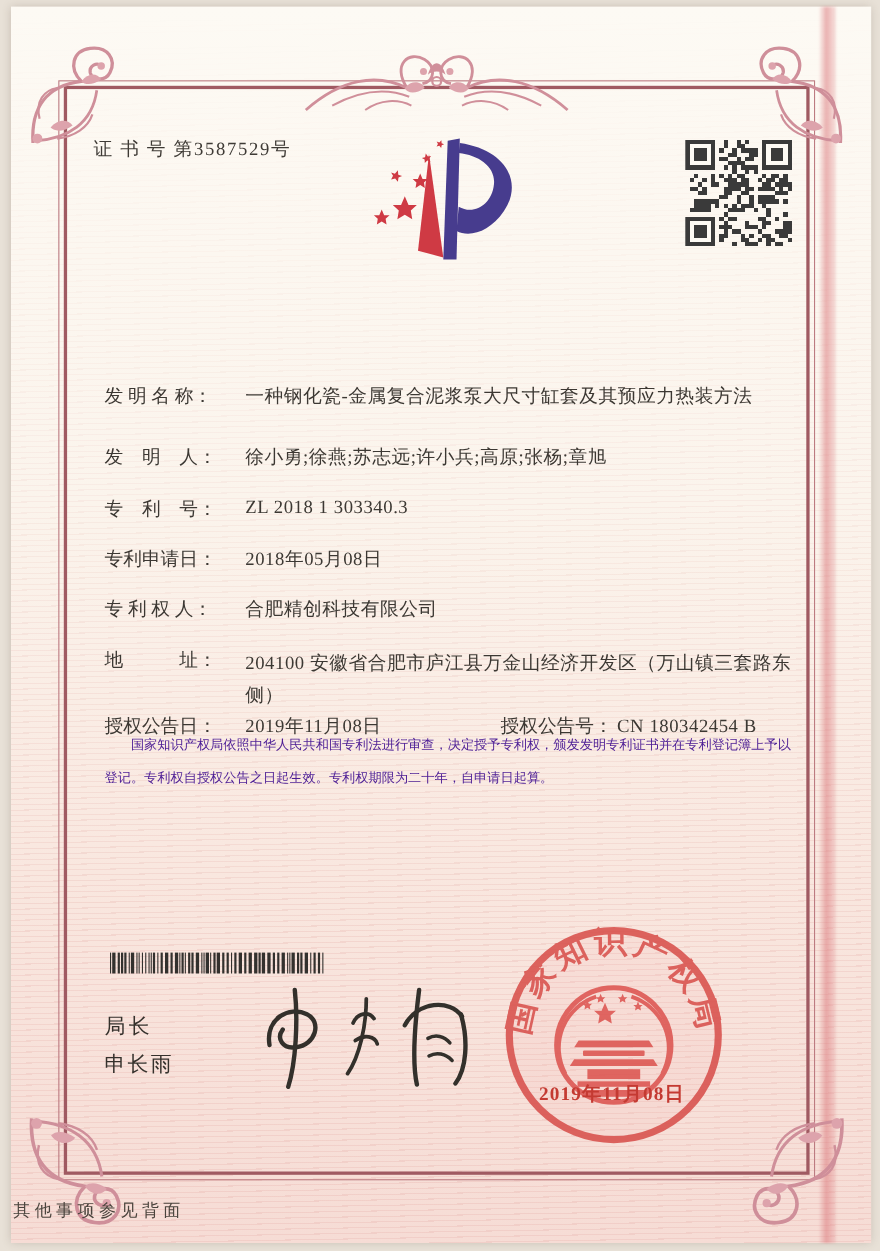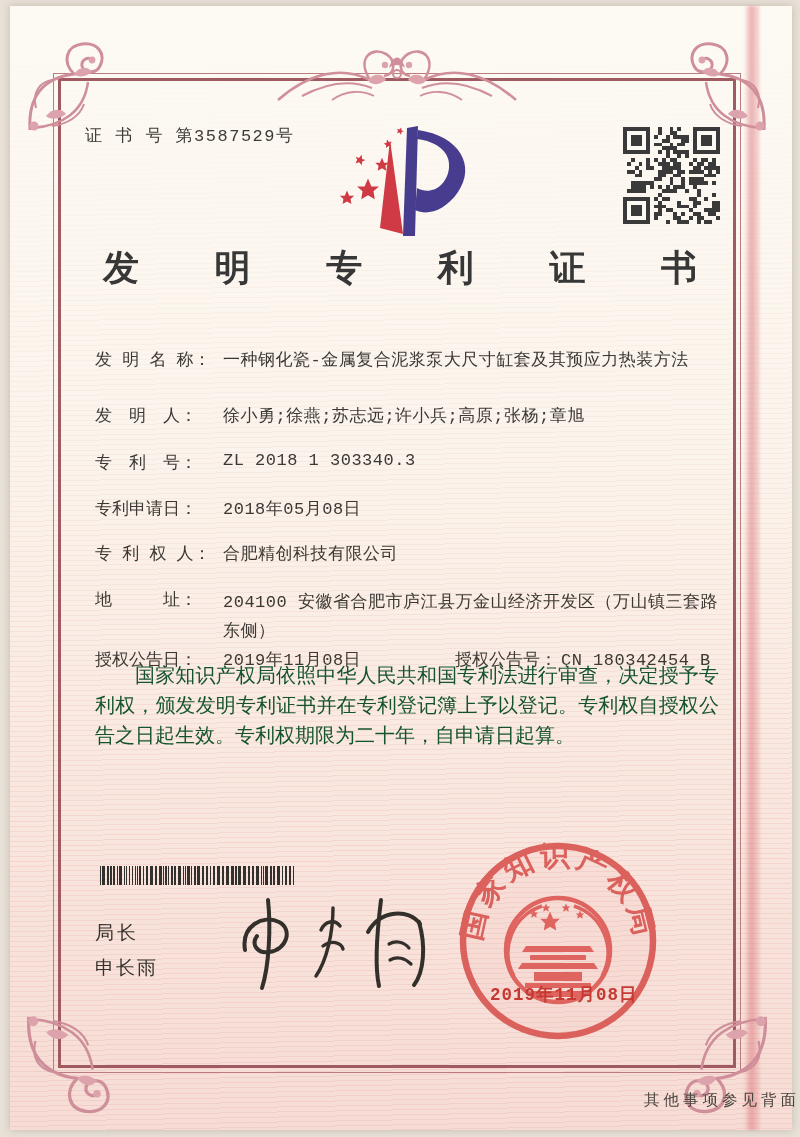--- a/index.html
+++ b/index.html
@@ -2,21 +2,21 @@
 <html><head>
 <meta charset="utf-8">
 <style>
   html,body{margin:0;padding:0;}
   body{
     width:800px;height:1137px;
     background:#e8e1d7;
     font-family:"Liberation Serif","DejaVu Serif",serif;
     position:relative;overflow:hidden;
   }
-  .photo{position:absolute;inset:0;font-family:Liberation Mono, monospace;}
+  .photo{position:absolute;inset:0;}
   
   .paper{
     position:absolute;left:10px;top:6px;width:782px;height:1124px;
     background:linear-gradient(180deg,#fdfaf4 0%,#fbf4ec 40%,#f9e7df 70%,#f6dcd5 100%);
     box-shadow:0 0 8px rgba(90,70,60,.25);
   }
   
   .paper::before{
     content:"";position:absolute;inset:0;
     background:repeating-linear-gradient(179deg,
@@ -65,42 +65,42 @@
   .row-patno{top:451px}
   .row-filing{top:497px}
   .row-patentee{top:542px}
   .row-address{top:588px}
   .row-grant{top:648px}
   .grant-right{position:absolute;left:360px;top:0;white-space:nowrap;}
   .grant-right .lab2{margin-right:4px;}
   
   .body-text{
     position:absolute;left:95px;top:662px;width:624px;
-    font-size:20px;line-height:30px;color:#14532d;text-align:justify;
+    font-size:12px;line-height:30px;color:#4c1d95;text-align:justify;
   }
   .body-text p{margin:0;text-indent:2em;}
   
   .barcode{position:absolute;left:100px;top:866px;width:200px;height:19px;font-size:0;}
   .barcode i{display:inline-block;height:100%;background:#33312e;}
   .barcode s{display:inline-block;height:100%;}
   .director-label{position:absolute;left:95px;top:920px;font-size:19px;color:#35312c;letter-spacing:3px;font-weight:500;}
   .director-name{position:absolute;left:95px;top:955px;font-size:19px;color:#35312c;letter-spacing:2px;font-weight:500;}
   .signature{position:absolute;left:205px;top:888px;}
   .seal{position:absolute;left:452px;top:838px;}
   .seal-text{font-size:28px;font-weight:700;letter-spacing:4px;}
   .seal-date{
     position:absolute;left:490px;top:982px;
     font-size:17.5px;color:#c43a32;font-weight:600;letter-spacing:1px;z-index:5;
   }
   .page-info{
     position:absolute;left:0;right:0;top:1042px;text-align:center;
     font-size:14.5px;color:#49433d;letter-spacing:1px;
   }
   .back-note{
-    position:absolute;left:0;right:0;top:1090px;text-align:right;
+    position:absolute;left:12px;right:0;top:1090px;text-align:left;
     font-size:15.5px;color:#4a443d;letter-spacing:4px;
   }
 </style>
 </head>
 <body>
 
 <div class="photo">
   <div class="paper">
     <div class="edge-band"></div>
   </div>
@@ -372,21 +372,20 @@
         <rect x="24" y="23" width="1" height="1" fill="#3a3a3a"></rect>
         <rect x="11" y="24" width="1" height="1" fill="#3a3a3a"></rect>
         <rect x="14" y="24" width="1" height="1" fill="#3a3a3a"></rect>
         <rect x="15" y="24" width="1" height="1" fill="#3a3a3a"></rect>
         <rect x="16" y="24" width="1" height="1" fill="#3a3a3a"></rect>
         <rect x="19" y="24" width="1" height="1" fill="#3a3a3a"></rect>
         <rect x="21" y="24" width="1" height="1" fill="#3a3a3a"></rect>
         <rect x="22" y="24" width="1" height="1" fill="#3a3a3a"></rect>
       </svg>
 
-    <div class="title">发 明 专 利 证 书</div>
 
     <div class="fields">
       <div class="frow row-name">
         <span class="lab">发 明 名 称：</span><span class="val">一种钢化瓷-金属复合泥浆泵大尺寸缸套及其预应力热装方法</span>
       </div>
       <div class="frow row-inventor">
         <span class="lab">发　明　人：</span><span class="val">徐小勇;徐燕;苏志远;许小兵;高原;张杨;章旭</span>
       </div>
       <div class="frow row-patno">
         <span class="lab">专　利　号：</span><span class="val">ZL 2018 1 303340.3</span>

